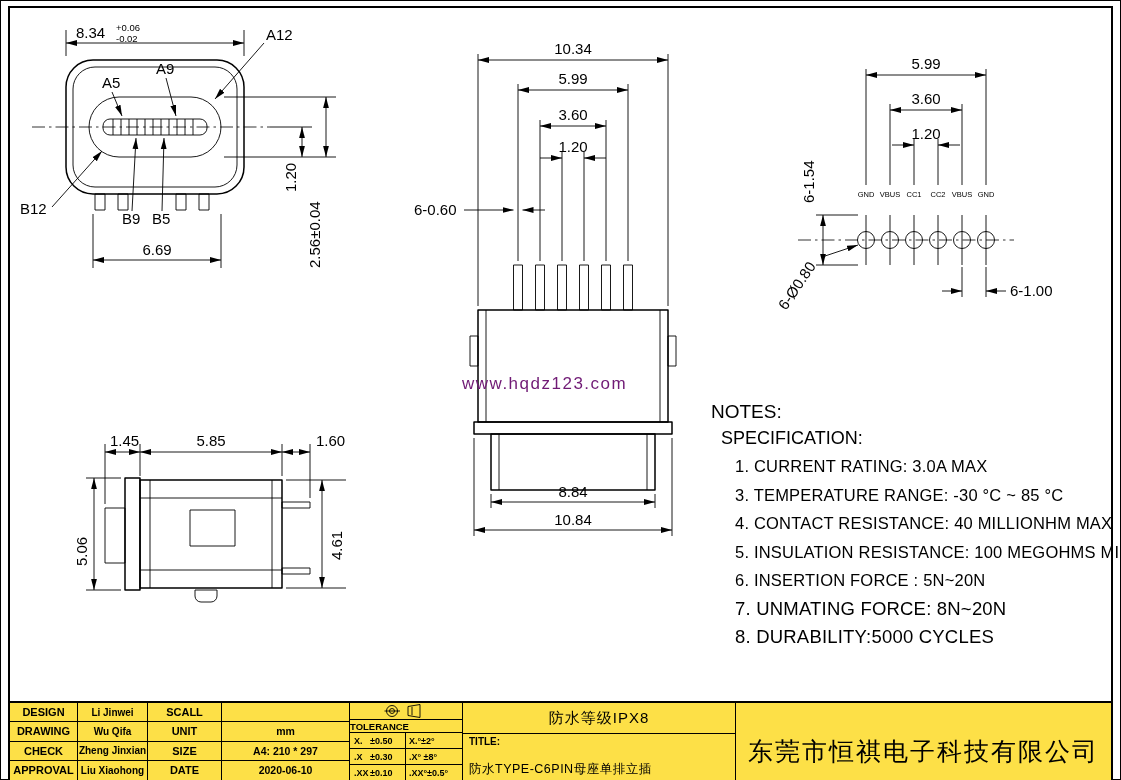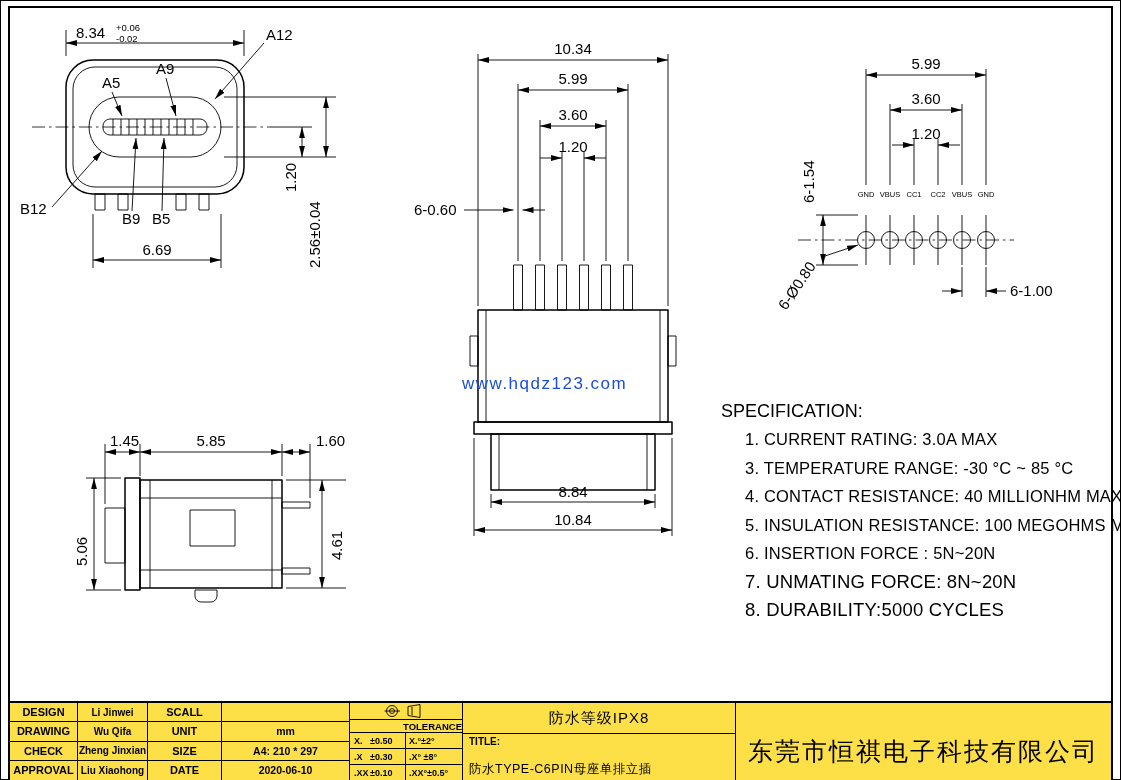--- a/index.html
+++ b/index.html
@@ -13,43 +13,43 @@
   .ol { stroke:#000; stroke-width:1.5; fill:none; stroke-linejoin:round; }
   .tl { stroke:#000; stroke-width:0.9; fill:none; stroke-linejoin:round; }
   .dl { stroke:#000; stroke-width:0.9; fill:none; }
   .cl { stroke:#000; stroke-width:0.8; fill:none; stroke-dasharray:13 4 2.5 4; }
   svg text { fill:#000; font-family:"Liberation Sans",sans-serif; }
   .dt  { font-size:15px; }
   .dts { font-size:9.5px; }
   .pl  { font-size:7.5px; }
 
   
-  .watermark { position:absolute; left:462px; top:374px; font-size:17px; letter-spacing:1.5px; color:#1d4ed8; }
+  .watermark { position:absolute; left:462px; top:374px; font-size:17px; letter-spacing:1.5px; color:#701a75; }
 
   
   .notes { position:absolute; left:705px; top:398px; width:400px; }
   .notes-h  { font-size:19px; line-height:27px; padding-left:6px; }
   .notes-sh { font-size:18px; line-height:27px; padding-left:16px; }
   .notes-items { padding-left:30px; }
-  .notes-items .item { font-size:16.5px; line-height:28.5px; letter-spacing:0.2px; white-space:nowrap;margin-left:10px; }
+  .notes-items .item { font-size:16.5px; line-height:28.5px; letter-spacing:0.2px; white-space:nowrap; }
   .notes-items .item:nth-child(6),
   .notes-items .item:nth-child(7) { font-size:18.5px; }
 
   
   .tb { position:absolute; left:8px; top:701px; width:1105px; height:81px; border:2px solid #000; display:flex; background:#fde047; }
   .tb-left { width:340px; display:grid; grid-template-columns:68px 70px 74px 128px; grid-template-rows:repeat(4,1fr); }
   .tb-cell { border-right:1px solid #000; border-bottom:1px solid #000; display:flex; align-items:center; justify-content:center;
              font-weight:bold; font-size:11px; white-space:nowrap; overflow:hidden; }
   .tb-cell.person { font-size:10px; }
   .tb-cell.value  { font-size:10.5px; }
   .tb-cell.r4 { border-bottom:none; }
 
   .tb-tol { width:113px; border-right:1px solid #000; display:flex; flex-direction:column; }
   .tol-sym  { height:17px; display:flex; align-items:center; justify-content:center; border-bottom:1px solid #000; }
-  .tol-head { height:13px; line-height:13px; text-align:right; font-weight:bold; font-size:9.5px; border-bottom:1px solid #000; }
+  .tol-head { height:13px; line-height:13px; text-align:left; font-weight:bold; font-size:9.5px; border-bottom:1px solid #000; }
   .tol-row  { flex:1; display:flex; align-items:center; border-bottom:1px solid #000; font-weight:bold; font-size:9px; white-space:nowrap; }
   .tol-row:last-child { border-bottom:none; }
   .tol-row .t1 { width:20px; padding-left:4px; }
   .tol-row .t2 { width:35px; }
   .tol-row .t3 { flex:1; border-left:1px solid #000; padding-left:3px; height:100%; display:flex; align-items:center; }
 
   .tb-mid { width:273px; border-right:1px solid #000; display:flex; flex-direction:column; }
   .mid-rating { height:36px; display:flex; align-items:center; justify-content:center; font-size:15px; border-bottom:1px solid #000; letter-spacing:1px; }
   .mid-title  { flex:1; padding:2px 6px; }
   .mid-title .tlabel { font-weight:bold; font-size:10px; }
@@ -250,20 +250,21 @@
   <text class="dt" x="60" y="28">1.45</text>
   <text class="dt" x="161" y="28" text-anchor="middle">5.85</text>
   <text class="dt" x="266" y="28">1.60</text>
   <text class="dt" transform="rotate(-90 37 148)" x="37" y="148">5.06</text>
   <text class="dt" transform="rotate(-90 292 142)" x="292" y="142">4.61</text>
 </svg>
 
 <div class="watermark">www.hqdz123.com</div>
 
 <div class="notes">
+  <div class="notes-h">NOTES:</div>
   <div class="notes-sh">SPECIFICATION:</div>
   <div class="notes-items">
     <div class="item">1. CURRENT RATING: 3.0A MAX</div>
     <div class="item">3. TEMPERATURE RANGE: -30 °C ~ 85 °C</div>
     <div class="item">4. CONTACT RESISTANCE: 40 MILLIONHM MAX</div>
     <div class="item">5. INSULATION RESISTANCE: 100 MEGOHMS MIN.</div>
     <div class="item">6. INSERTION FORCE : 5N~20N</div>
     <div class="item">7. UNMATING FORCE: 8N~20N</div>
     <div class="item">8. DURABILITY:5000 CYCLES</div>
   </div>

